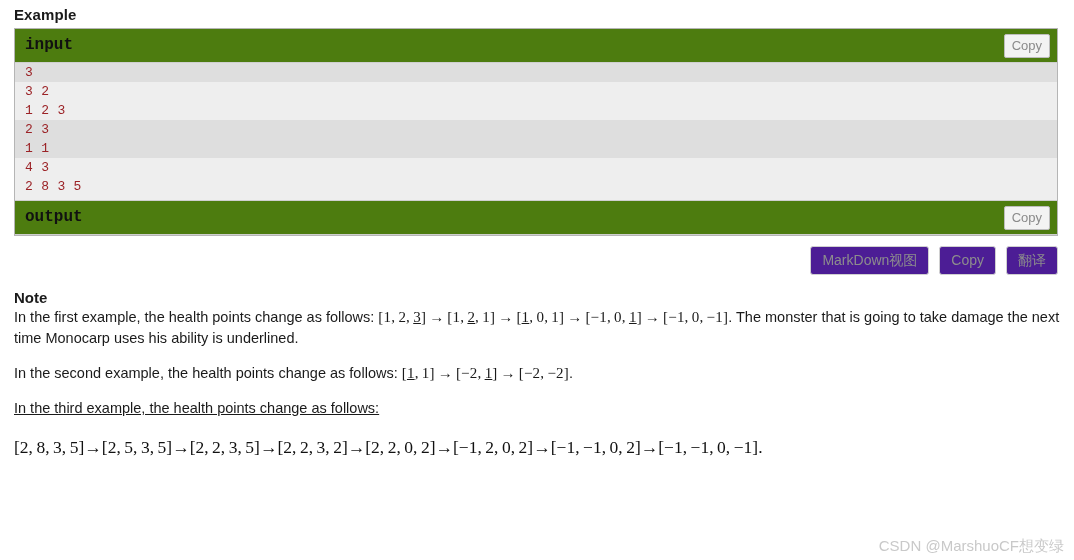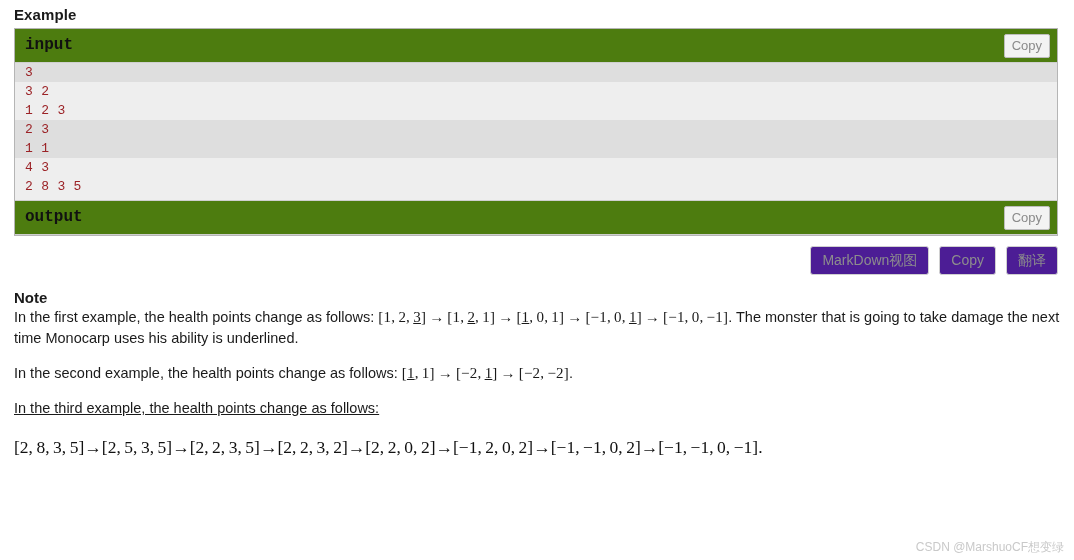--- a/index.html
+++ b/index.html
@@ -131,21 +131,21 @@
     font-size: 17.5px;
     line-height: 24px;
     white-space: nowrap;
     margin-top: 8px;
   }
   .watermark {
     position: absolute;
     right: 10px;
     bottom: 4px;
     color: #c9c9c9;
-    font-size: 12px;
+    font-size: 15px;
     font-family: "Liberation Sans", sans-serif;
     pointer-events: none;
     white-space: nowrap;
   }
 </style>
 </head>
 <body>
 
 <div class="page">
 

